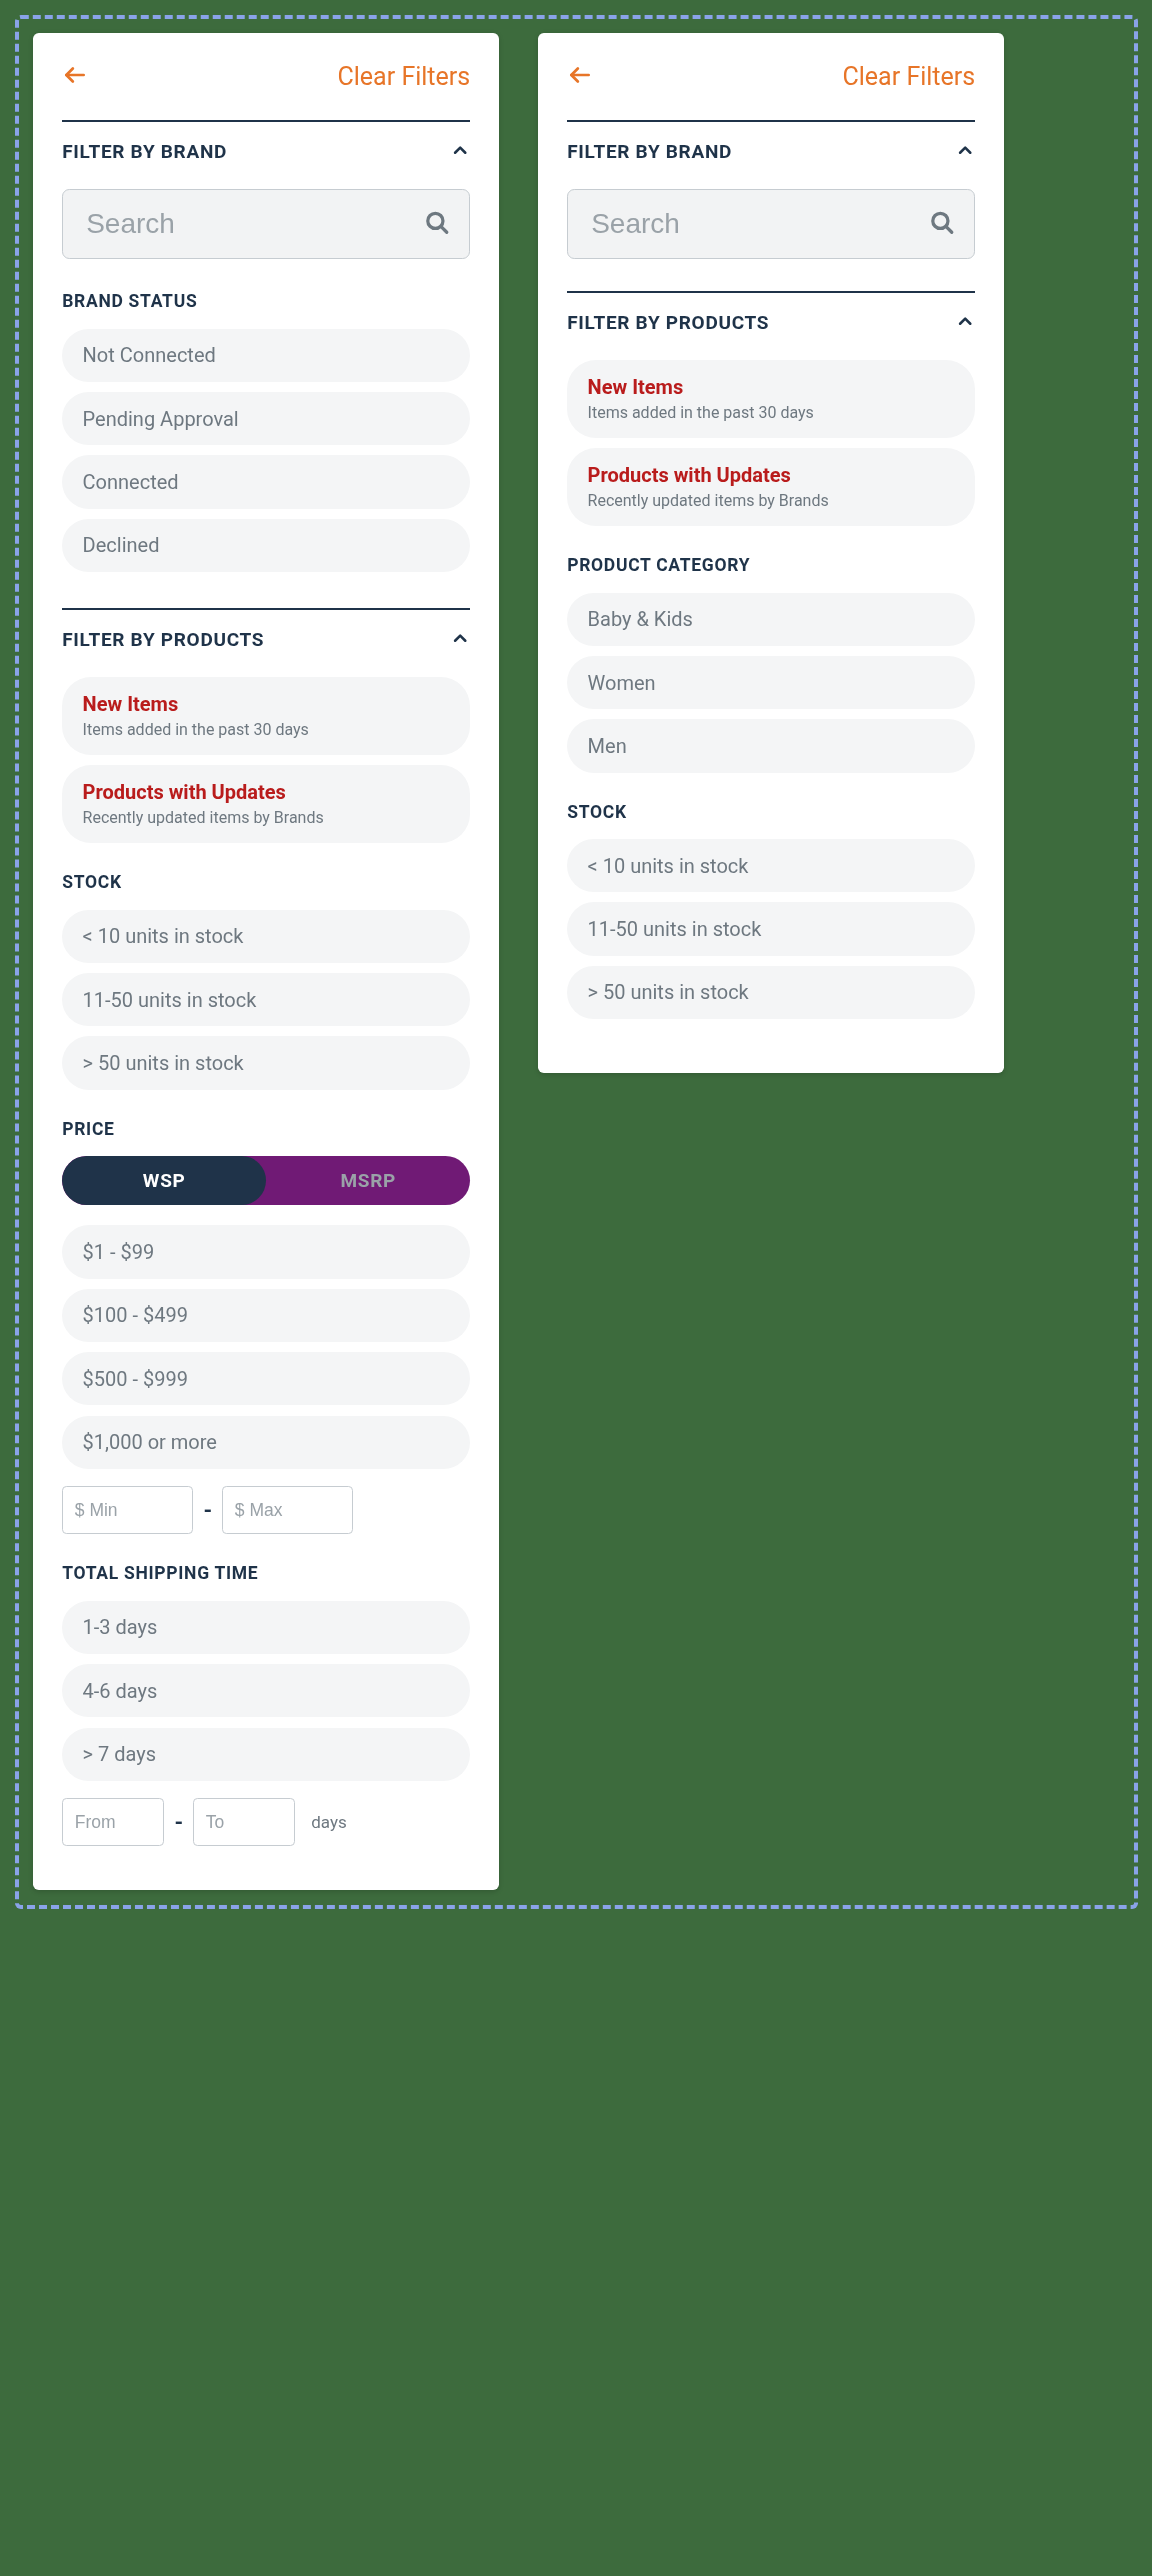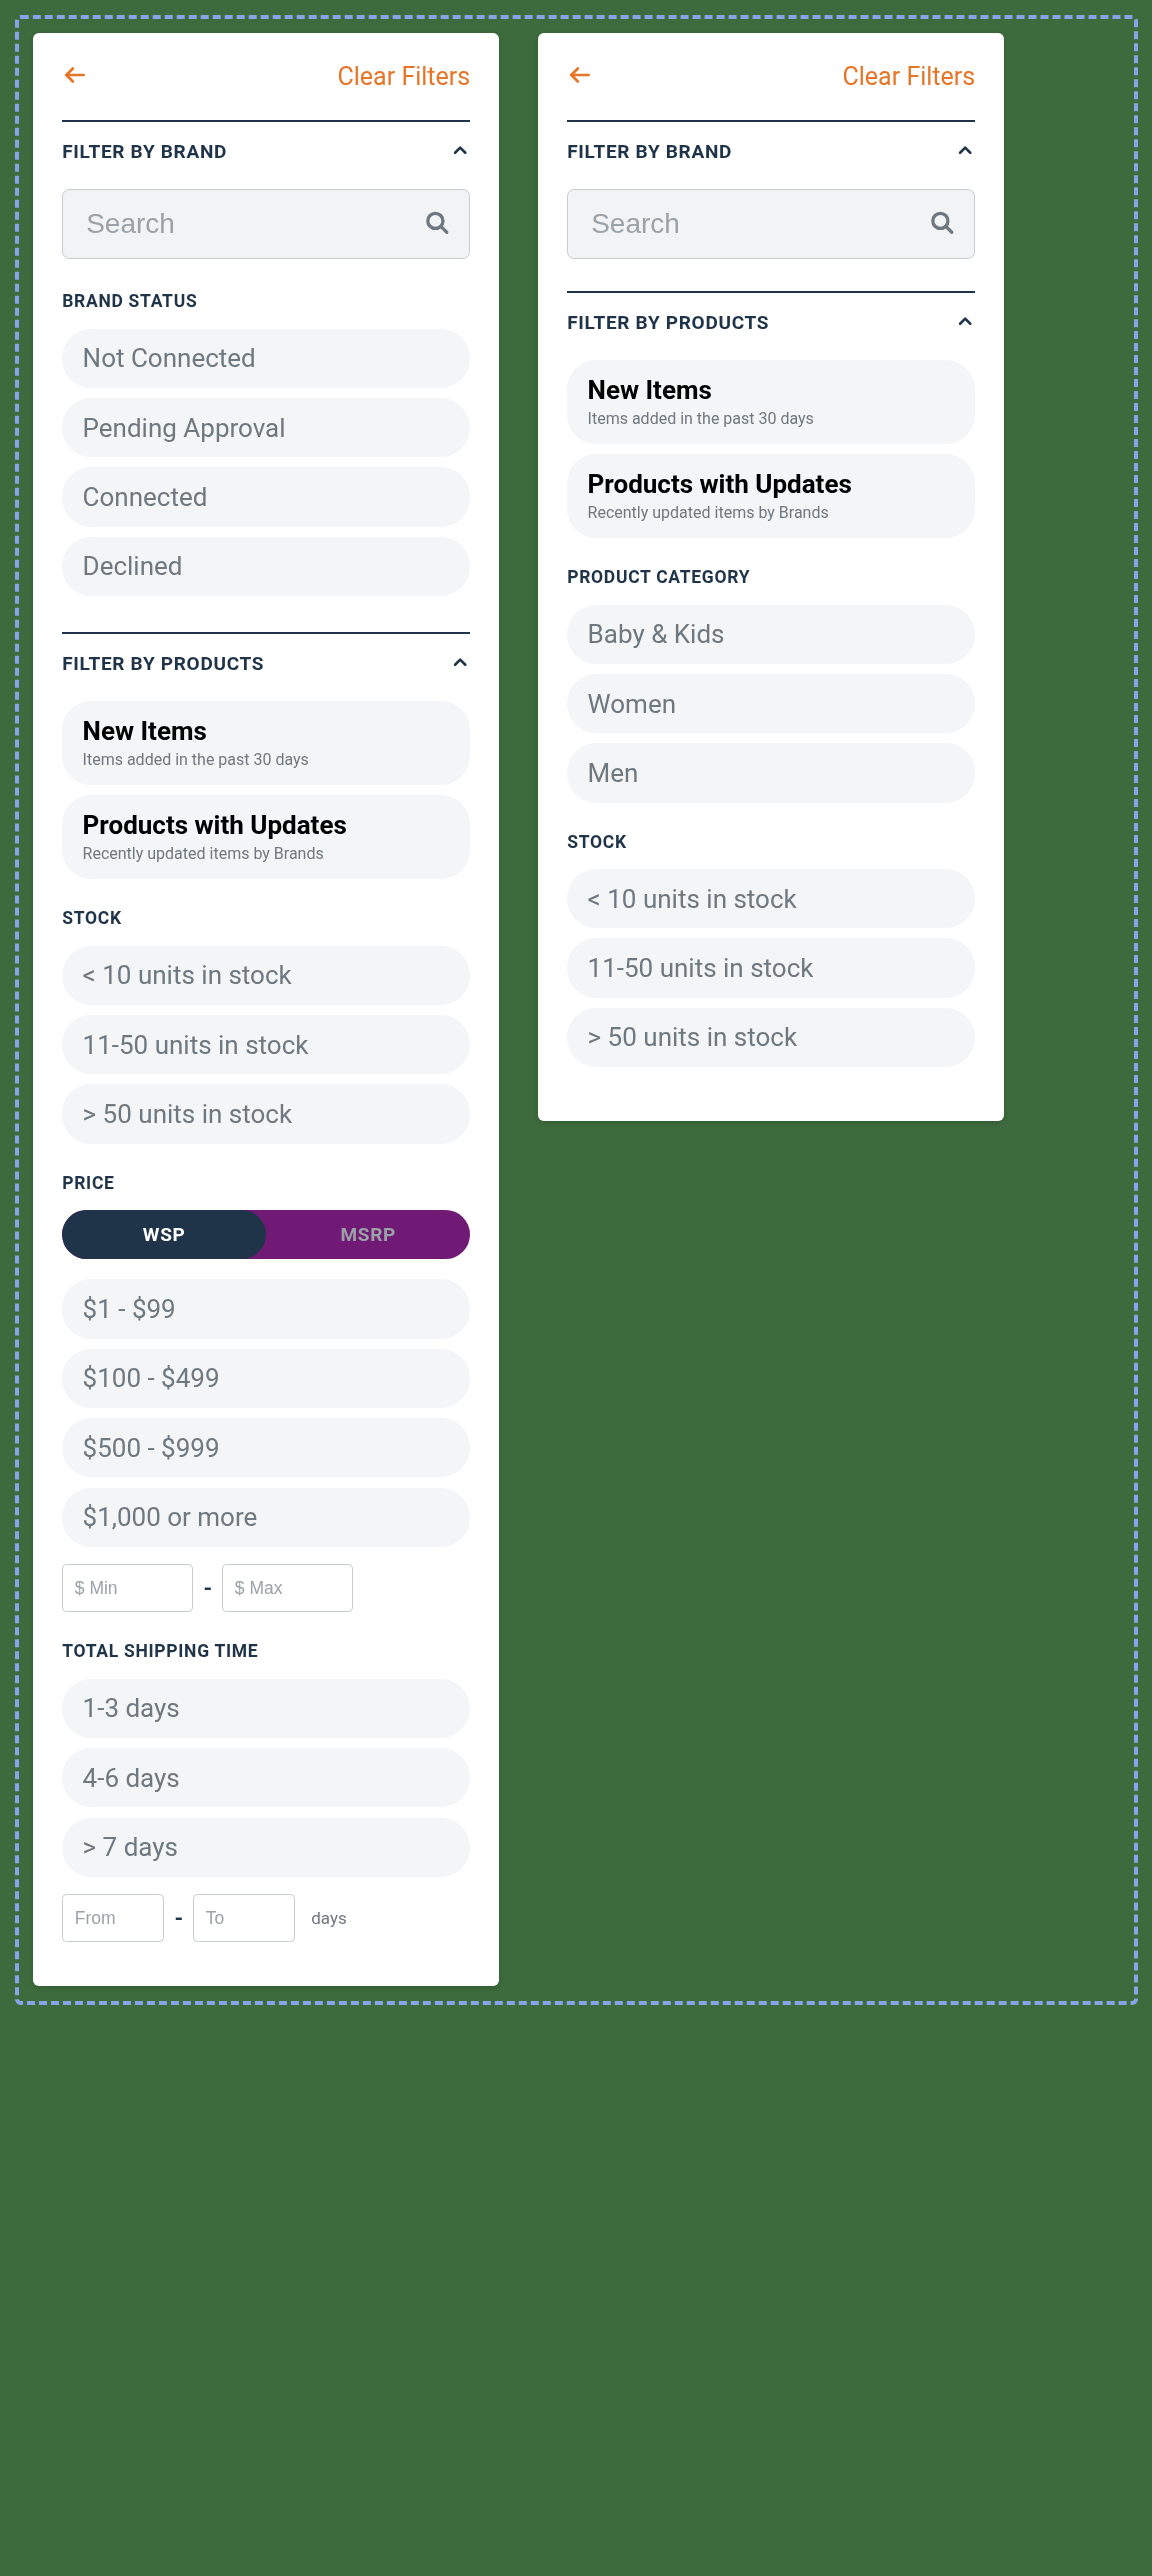--- a/index.html
+++ b/index.html
@@ -91,25 +91,25 @@
   .sub-heading.first { margin-top: 0; }
   .pill {
     background: #f4f5f6;
     border-radius: 29px;
     padding: 14.6px 20.4px;
     margin-bottom: 10.2px;
     cursor: pointer;
   }
   .pill-label {
     color: #6e7880;
-    font-size: 26px;
+    font-size: 20px;
   }
   .pill.rich .pill-title {
-    color: #000000;
-    font-size: 26px;
+    color: #b91c1c;
+    font-size: 20px;
     font-weight: 700;
     margin-bottom: 4.4px;
   }
   .pill.rich .pill-sub {
     color: #6e7880;
     font-size: 16px;
   }
   .pill.rich { padding: 14.6px 20.4px 16px 20.4px; }
   .section-gap { height: 26px; }
   .toggle {

